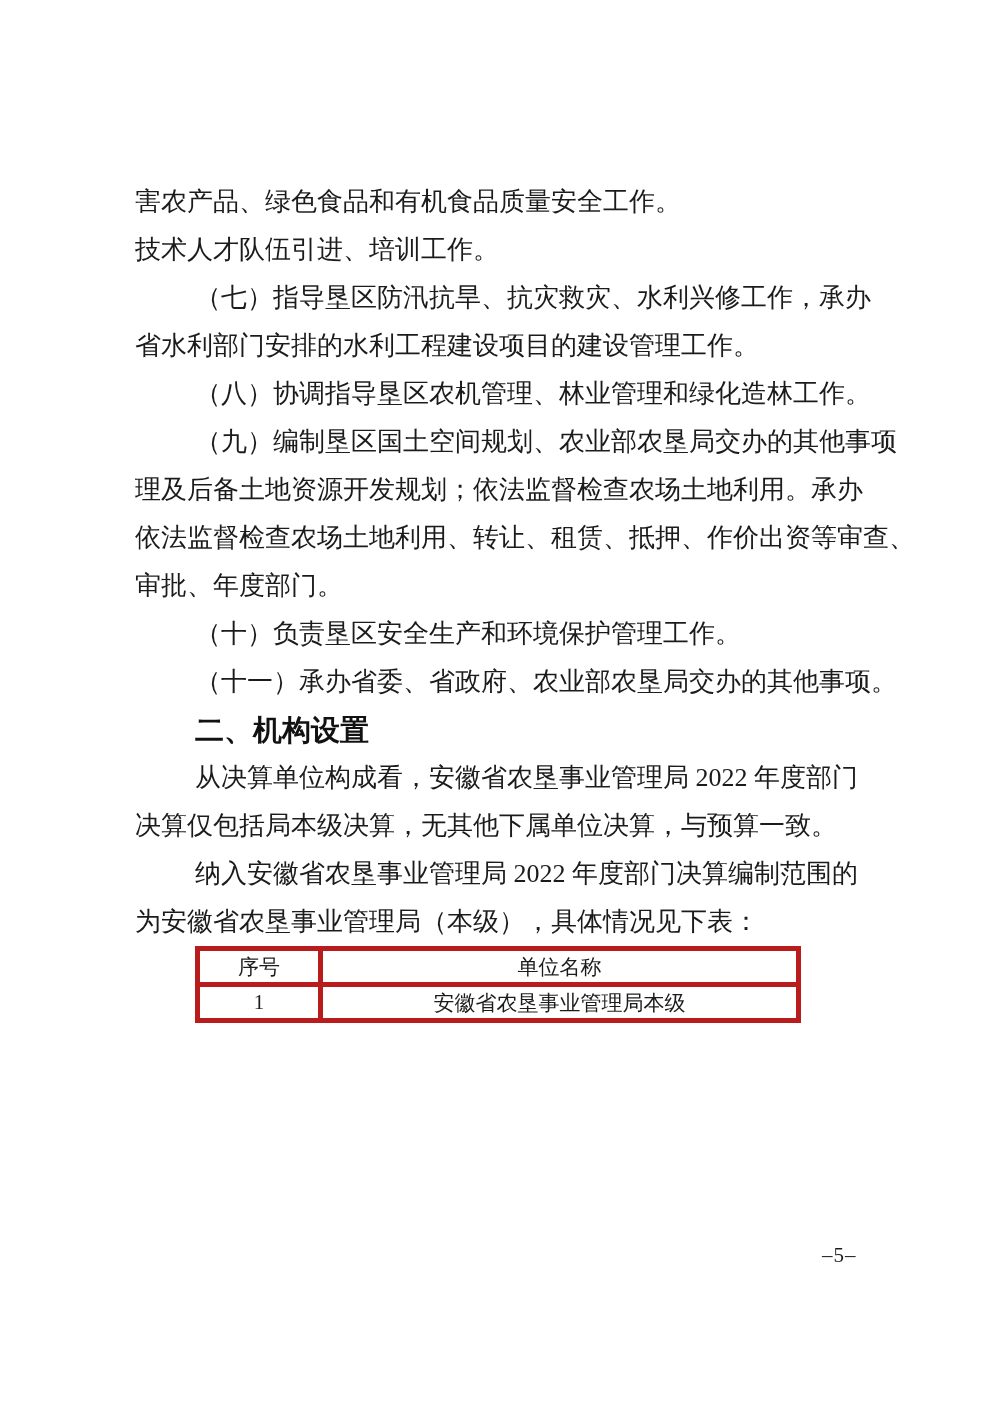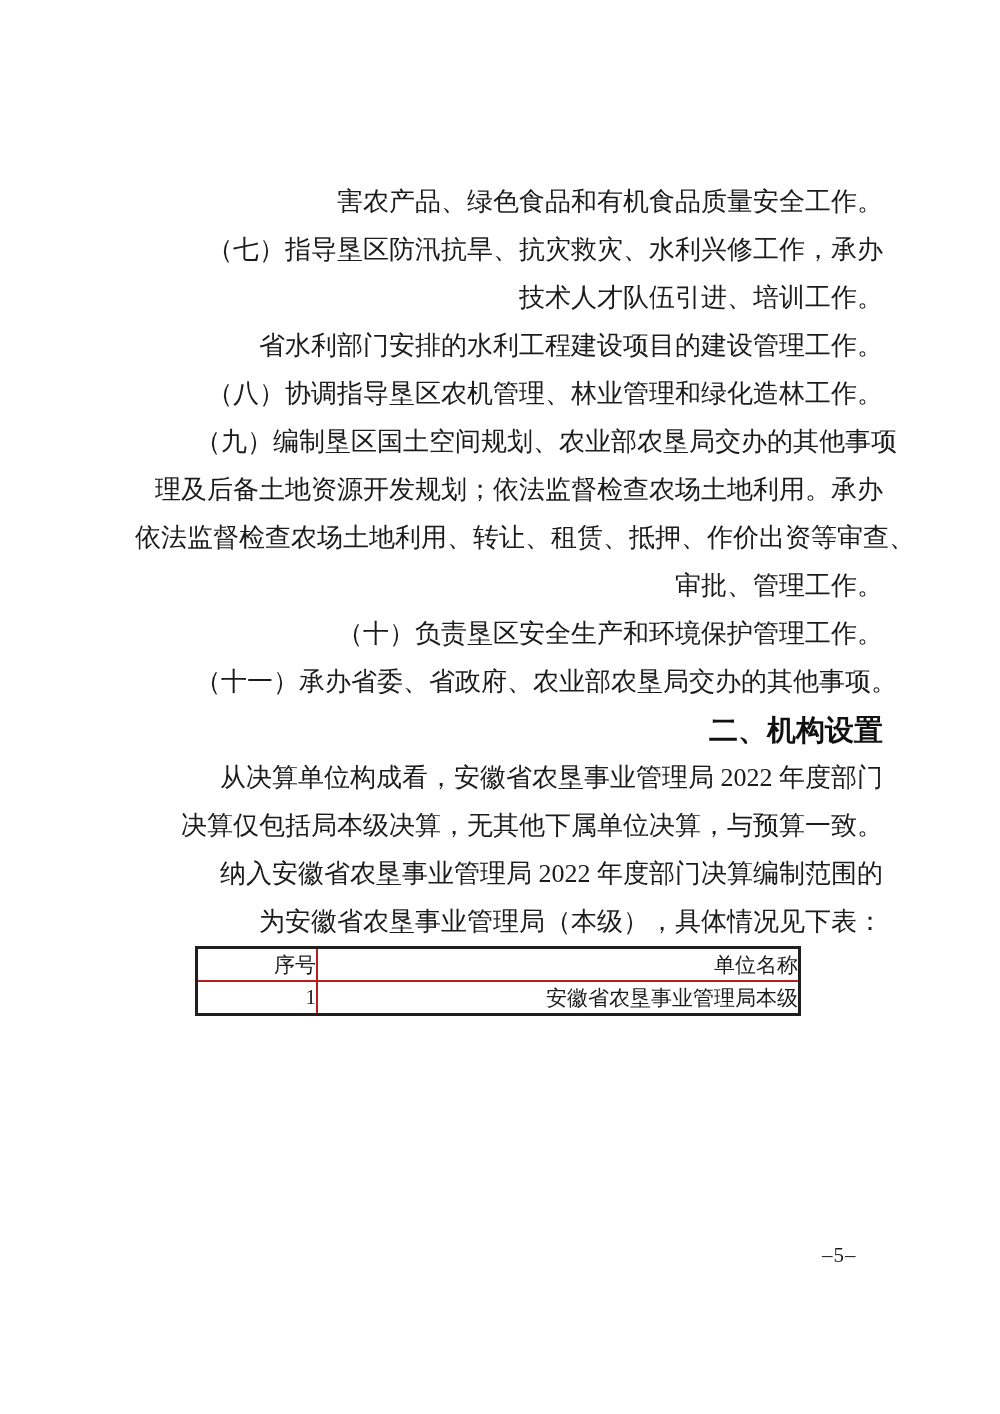--- a/index.html
+++ b/index.html
@@ -22,43 +22,42 @@
     top: 178px;
     width: 748px;
   }
   .doc-line {
     height: 48px;
     line-height: 48px;
     font-size: 26px;
     letter-spacing: 0px;
     white-space: nowrap;
     color: #1b1b1b;
-    text-align: right;
   }
   .doc-line.indent {
     padding-left: 60px;
   }
   .doc-line.heading {
     font-family: "Liberation Sans", "DejaVu Sans", sans-serif;
     font-weight: 700;
     font-size: 29px;
     color: #111111;
   }
   .unit-table {
     margin-left: 60px;
     margin-top: 0px;
     width: 606px;
     border-collapse: collapse;
     border: 3px solid #1f1f1f;
     table-layout: fixed;
   }
   .unit-table td {
-    border: 2px solid #b91c1c;
+    border: 5px solid #b91c1c;
     height: 31px;
-    text-align: right;
+    text-align: center;
     vertical-align: middle;
     font-size: 21px;
     padding: 0;
     color: #1b1b1b;
     margin-top: 6px;
   }
   .unit-table .col-no { width: 118px; }
   .page-number {
     position: absolute;
     left: 822px;
@@ -70,28 +69,28 @@
     font-family: "Liberation Serif", "DejaVu Serif", serif;
   }
 </style>
 </head>
 <body>
 
 <div class="page">
   <div class="content">
 
     <div class="doc-line">害农产品、绿色食品和有机食品质量安全工作。</div>
+    <div class="doc-line">技术人才队伍引进、培训工作。</div>
     <div class="doc-line indent">（七）指导垦区防汛抗旱、抗灾救灾、水利兴修工作，承办</div>
-    <div class="doc-line">技术人才队伍引进、培训工作。</div>
     <div class="doc-line">省水利部门安排的水利工程建设项目的建设管理工作。</div>
     <div class="doc-line indent">（八）协调指导垦区农机管理、林业管理和绿化造林工作。</div>
     <div class="doc-line indent">（九）编制垦区国土空间规划、农业部农垦局交办的其他事项</div>
     <div class="doc-line">理及后备土地资源开发规划；依法监督检查农场土地利用。承办</div>
     <div class="doc-line">依法监督检查农场土地利用、转让、租赁、抵押、作价出资等审查、</div>
-    <div class="doc-line">审批、管理工作。</div>
+    <div class="doc-line">审批、年度部门。</div>
     <div class="doc-line indent">（十）负责垦区安全生产和环境保护管理工作。</div>
     <div class="doc-line indent">（十一）承办省委、省政府、农业部农垦局交办的其他事项。</div>
     <div class="doc-line indent heading">二、机构设置</div>
     <div class="doc-line indent">从决算单位构成看，安徽省农垦事业管理局 2022 年度部门</div>
     <div class="doc-line">决算仅包括局本级决算，无其他下属单位决算，与预算一致。</div>
     <div class="doc-line indent">纳入安徽省农垦事业管理局 2022 年度部门决算编制范围的</div>
     <div class="doc-line">为安徽省农垦事业管理局（本级），具体情况见下表：</div>
 
     <table class="unit-table">
       <tbody>

